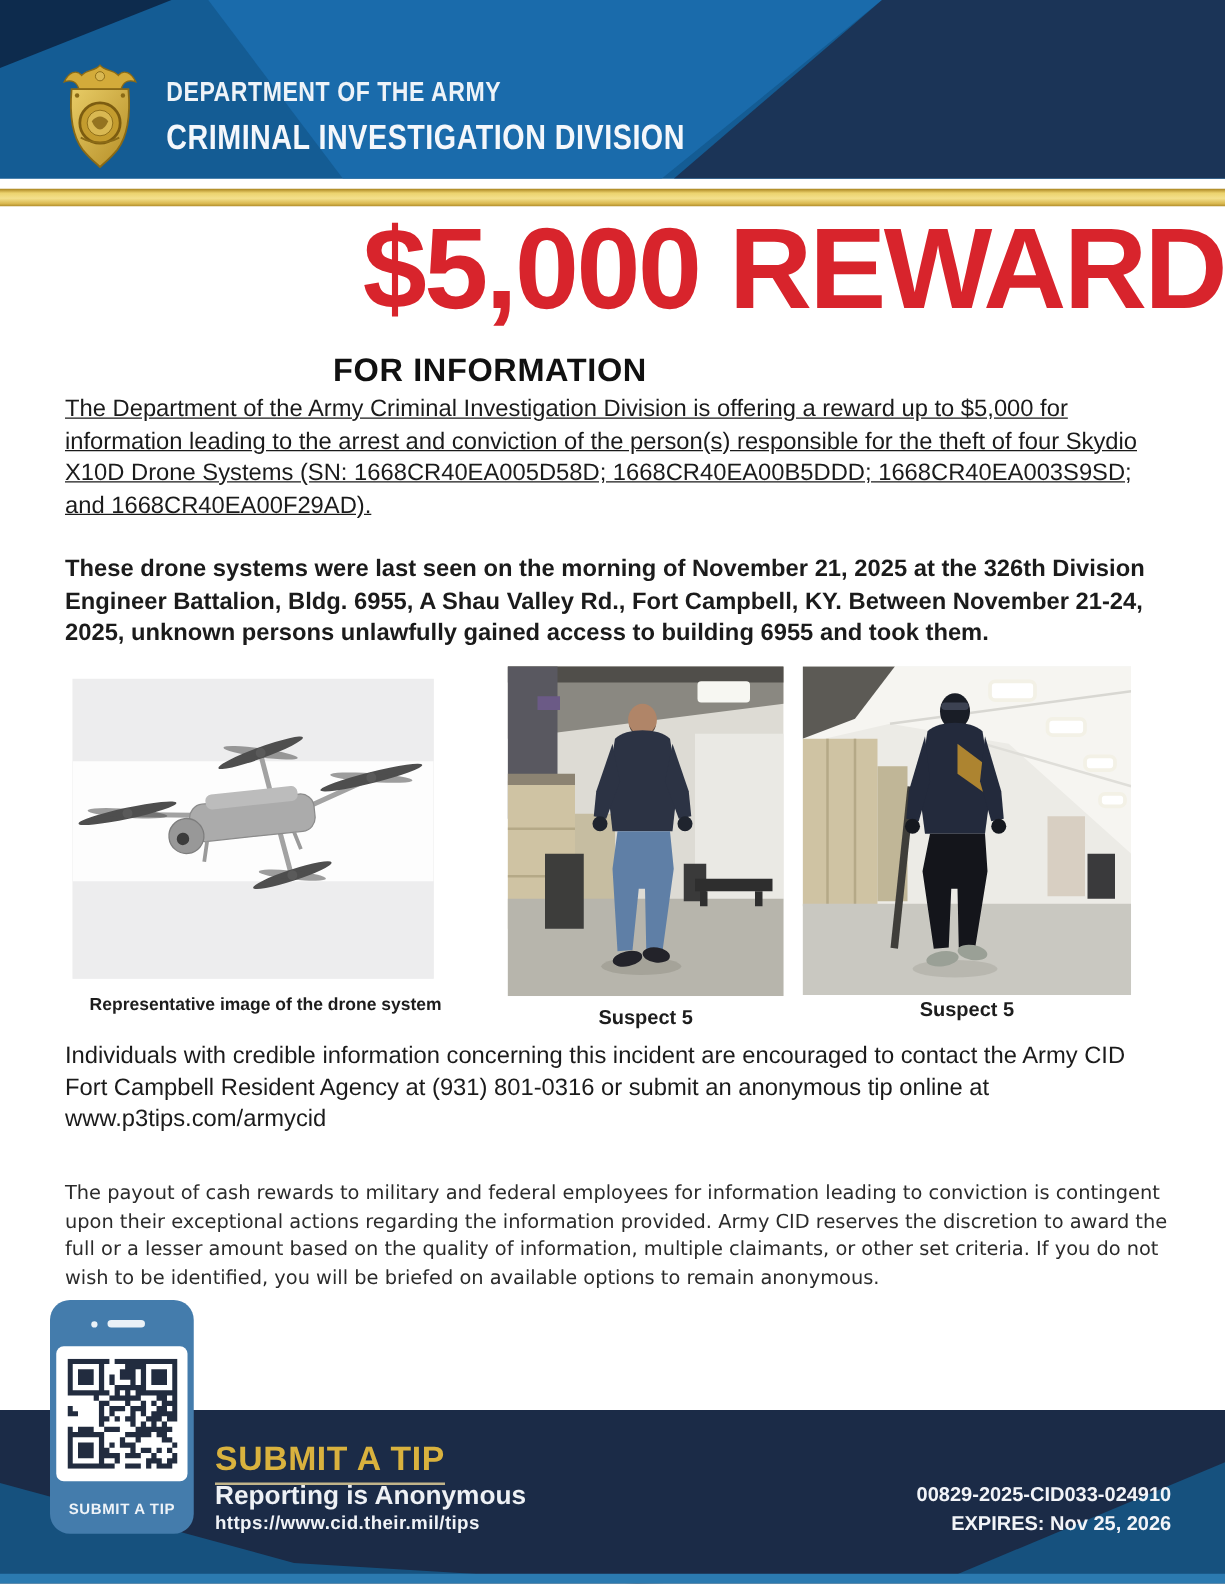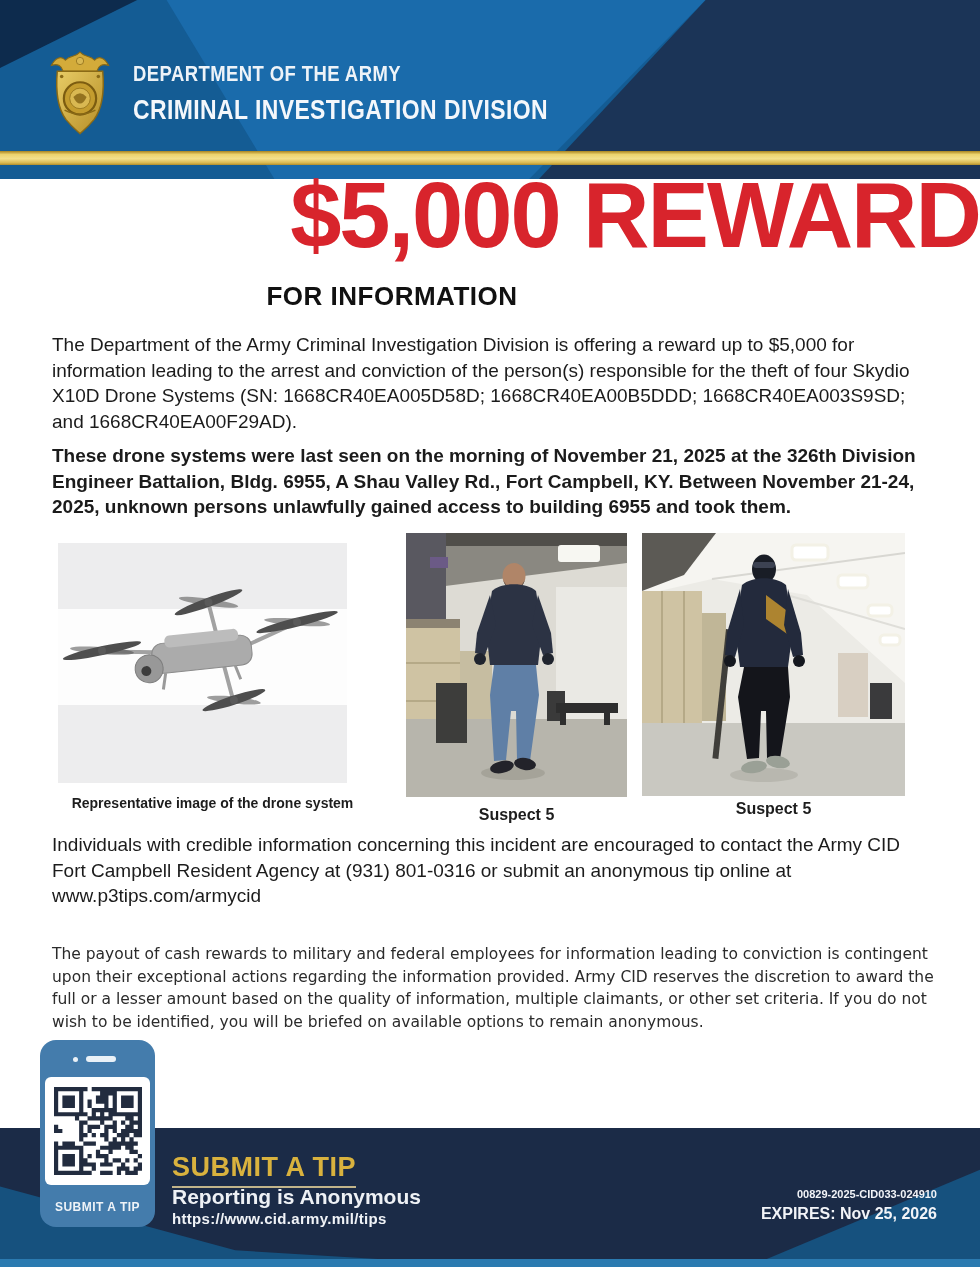--- a/index.html
+++ b/index.html
@@ -3,21 +3,21 @@
 <meta charset="utf-8">
 <style>
   * { margin:0; padding:0; box-sizing:border-box; }
   html,body { background:#888; }
   .poster {
     position:relative; width:980px; height:1267px; margin:0 auto;
     background:#ffffff; overflow:hidden;
     font-family:"Liberation Sans", sans-serif; color:#1c1c1c;
   }
   
-  .hdr { position:absolute; left:0; top:0; width:980px; height:179px; background:#145c94; }
+  .hdr { position:absolute; left:0; top:0; width:980px; height:143px; background:#145c94; }
   .facet { position:absolute; inset:0; }
   .f-bright { background:#1a6bab; clip-path:polygon(17% 0, 72% 0, 54% 100%, 28% 100%); }
   .f-dark   { background:#1b3457; clip-path:polygon(72% 0, 100% 0, 100% 100%, 55% 100%); }
   .f-corner { background:#0d2b4d; clip-path:polygon(0 0, 14% 0, 0 38%); }
   .badge { position:absolute; left:47px; top:40px; width:66px; height:108px; }
   .hdr-text { position:absolute; left:133px; top:61px; }
   .dept {
     font-size:22px; font-weight:bold; color:#eef3f8; letter-spacing:.5px;
     transform:scaleX(.84); transform-origin:left center; white-space:nowrap;
   }
@@ -33,21 +33,21 @@
   .reward-title {
     position:absolute; left:0; top:163px; width:980px; text-align:right;
     font-size:92px; font-weight:bold; letter-spacing:-2px; color:#d8242c; white-space:nowrap;
   }
   .reward-sub {
     position:absolute; left:0; top:281px; width:784px; text-align:center;
     font-size:26px; font-weight:bold; color:#111; letter-spacing:.5px;
   }
   
   .body { position:absolute; left:52px; width:884px; font-size:19px; line-height:25.5px; color:#1b1b1b; }
-  .p1 { top:332px; }
+  .p1 { top:315px;text-decoration:underline; }
   .p2 { top:443px;font-weight:bold; }
   .p3 { top:832px; }
   .disclaimer {
     position:absolute; left:52px; top:943px; width:884px;
     font-family:"DejaVu Sans", sans-serif; font-size:15.5px; line-height:22.5px; color:#2b2b2b;
   }
   
   .fig { position:absolute; overflow:hidden; }
   .fig svg { display:block; width:100%; height:100%; }
   .fig-drone { left:58px;  top:543px; width:289px; height:240px; background:#ededee; }
@@ -81,21 +81,21 @@
   }
   .ftr-strip { position:absolute; left:0; bottom:0; width:100%; height:8px; background:#2b7ab0; }
   .submit-heading {
     position:absolute; left:172px; top:1152px; z-index:6;
     font-size:27px; font-weight:bold; color:#d9b23e; letter-spacing:.5px;
     padding-bottom:3px; border-bottom:2px solid rgba(222,205,150,.85);
   }
   .anon { position:absolute; left:172px; top:1185px; z-index:6; font-size:21px; font-weight:bold; color:#eef1f5; }
   .tips-url { position:absolute; left:172px; top:1210px; z-index:6; font-size:15px; font-weight:bold; color:#f0f3f7; letter-spacing:.3px; }
   .case-block { position:absolute; right:43px; top:1188px; z-index:6; text-align:right; }
-  .case    { font-size:11px; font-weight:bold; color:#f2f4f8; }
+  .case    { font-size:16px; font-weight:bold; color:#f2f4f8; }
   .expires { margin-top:5px; font-size:16px; font-weight:bold; color:#f2f4f8; }
 </style>
 </head>
 <body>
 
 <div class="poster">
 
   <header class="hdr">
     <div class="facet f-bright"></div>
     <div class="facet f-dark"></div>
@@ -249,19 +249,19 @@
     </div>
     <div class="phone-label">SUBMIT A TIP</div>
   </div>
 
   <footer class="ftr">
     <div class="ftr-dark"></div>
     <div class="ftr-strip"></div>
   </footer>
   <div class="submit-heading">SUBMIT A TIP</div>
   <div class="anon">Reporting is Anonymous</div>
-  <div class="tips-url">https://www.cid.army.mil/tips</div>
+  <div class="tips-url">https://www.cid.their.mil/tips</div>
   <div class="case-block">
     <div class="case">00829-2025-CID033-024910</div>
     <div class="expires">EXPIRES: Nov 25, 2026</div>
   </div>
 
 </div>
 
 </body></html>

